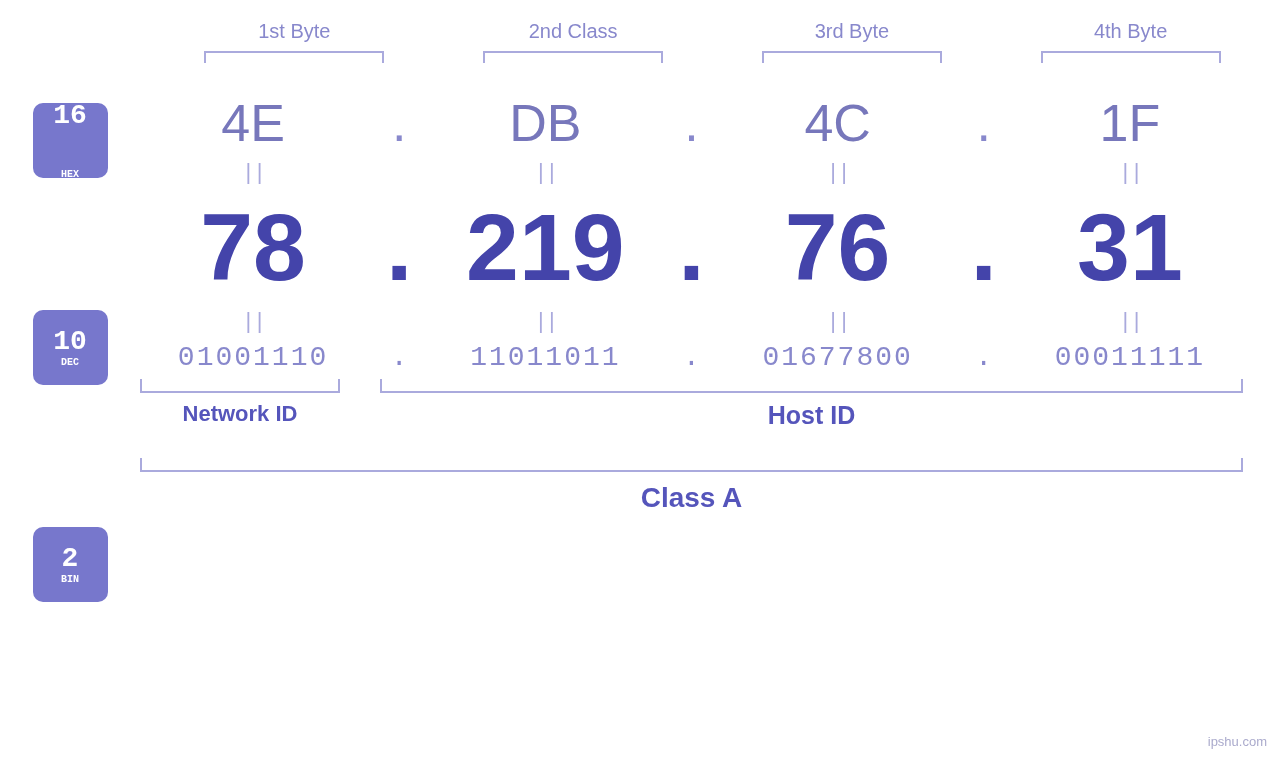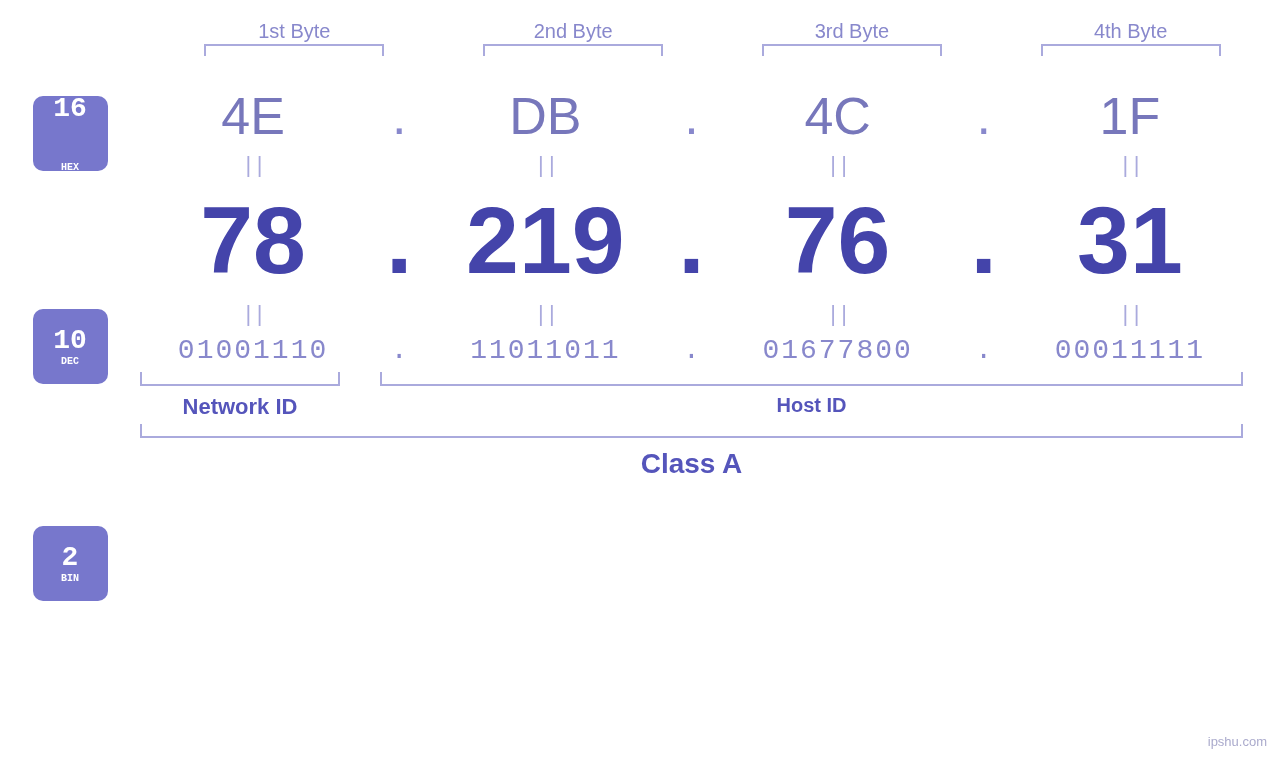--- a/index.html
+++ b/index.html
@@ -22,21 +22,21 @@
       padding-top: 20px;
       position: relative;
     }
 
     
     .byte-headers {
       display: flex;
       margin-left: 140px;
       width: calc(1285px - 140px - 30px);
       justify-content: space-around;
-      margin-bottom: 1px;
+      margin-bottom: 8px;
     }
 
     .byte-header {
       color: #8888cc;
       font-size: 20px;
       font-family: Arial, sans-serif;
       text-align: center;
       width: 200px;
     }
 
@@ -174,37 +174,37 @@
       margin-left: 19px;
     }
   </style>
 </head>
 <body>
 
 <div class="main-container">
 
   <div class="byte-headers">
     <div class="byte-header">1st Byte</div>
-    <div class="byte-header">2nd Byte</div>
+    <div class="byte-header">2nd Class</div>
     <div class="byte-header">3rd Byte</div>
     <div class="byte-header">4th Byte</div>
   </div>
 
   <div class="bracket-row">
     <div class="bracket"></div>
     <div class="bracket"></div>
     <div class="bracket"></div>
     <div class="bracket"></div>
   </div>
 
   <div style="display:flex; width:1285px; flex-direction:row; align-items:flex-start; position:relative;">
 
     <div style="width:140px; display:flex; flex-direction:column; align-items:center; padding-top:10px; gap:0;">
 
-      <div class="base-badge" style="margin-bottom:8px;gap:37px;">
+      <div class="base-badge" style="margin-bottom:2px;gap:37px;">
         <span class="number">16</span>
         <span class="label">HEX</span>
       </div>
 
       <div style="height: 130px;"></div>
 
       <div class="base-badge">
         <span class="number">10</span>
         <span class="label">DEC</span>
       </div>
@@ -313,24 +313,24 @@
 
       <div style="display:flex; width:100%; margin-top:6px; align-items:flex-end;">
 
         <div style="width:200px; height:14px; border-bottom:2px solid #aaaadd; border-left:2px solid #aaaadd; border-right:2px solid #aaaadd;"></div>
 
         <div style="width:40px;"></div>
 
         <div style="flex:1; height:14px; border-bottom:2px solid #aaaadd; border-left:2px solid #aaaadd; border-right:2px solid #aaaadd;"></div>
       </div>
 
-      <div style="display:flex; width:100%; margin-top:8px; margin-bottom:4px;">
+      <div style="display:flex; width:100%; margin-top:8px; margin-bottom:28px;">
         <div style="width:200px; text-align:center; color:#5555bb; font-size:22px; font-family:Arial,sans-serif; font-weight:bold;">Network ID</div>
         <div style="width:40px;"></div>
-        <div style="flex:1; text-align:center; color:#5555bb; font-size:20px; font-family:Arial,sans-serif; font-weight:bold;">Host ID</div>
+        <div style="flex:1; text-align:center; color:#5555bb; font-size:25px; font-family:Arial,sans-serif; font-weight:bold;">Host ID</div>
       </div>
 
       <div style="width:100%; border-bottom:2px solid #aaaadd; border-left:2px solid #aaaadd; border-right:2px solid #aaaadd; height:14px;"></div>
 
       <div style="text-align:center; width:100%; margin-top:10px;">
         <span style="color:#5555bb; font-size:28px; font-family:Arial,sans-serif; font-weight:bold;">Class A</span>
       </div>
 
     </div>
   </div>

